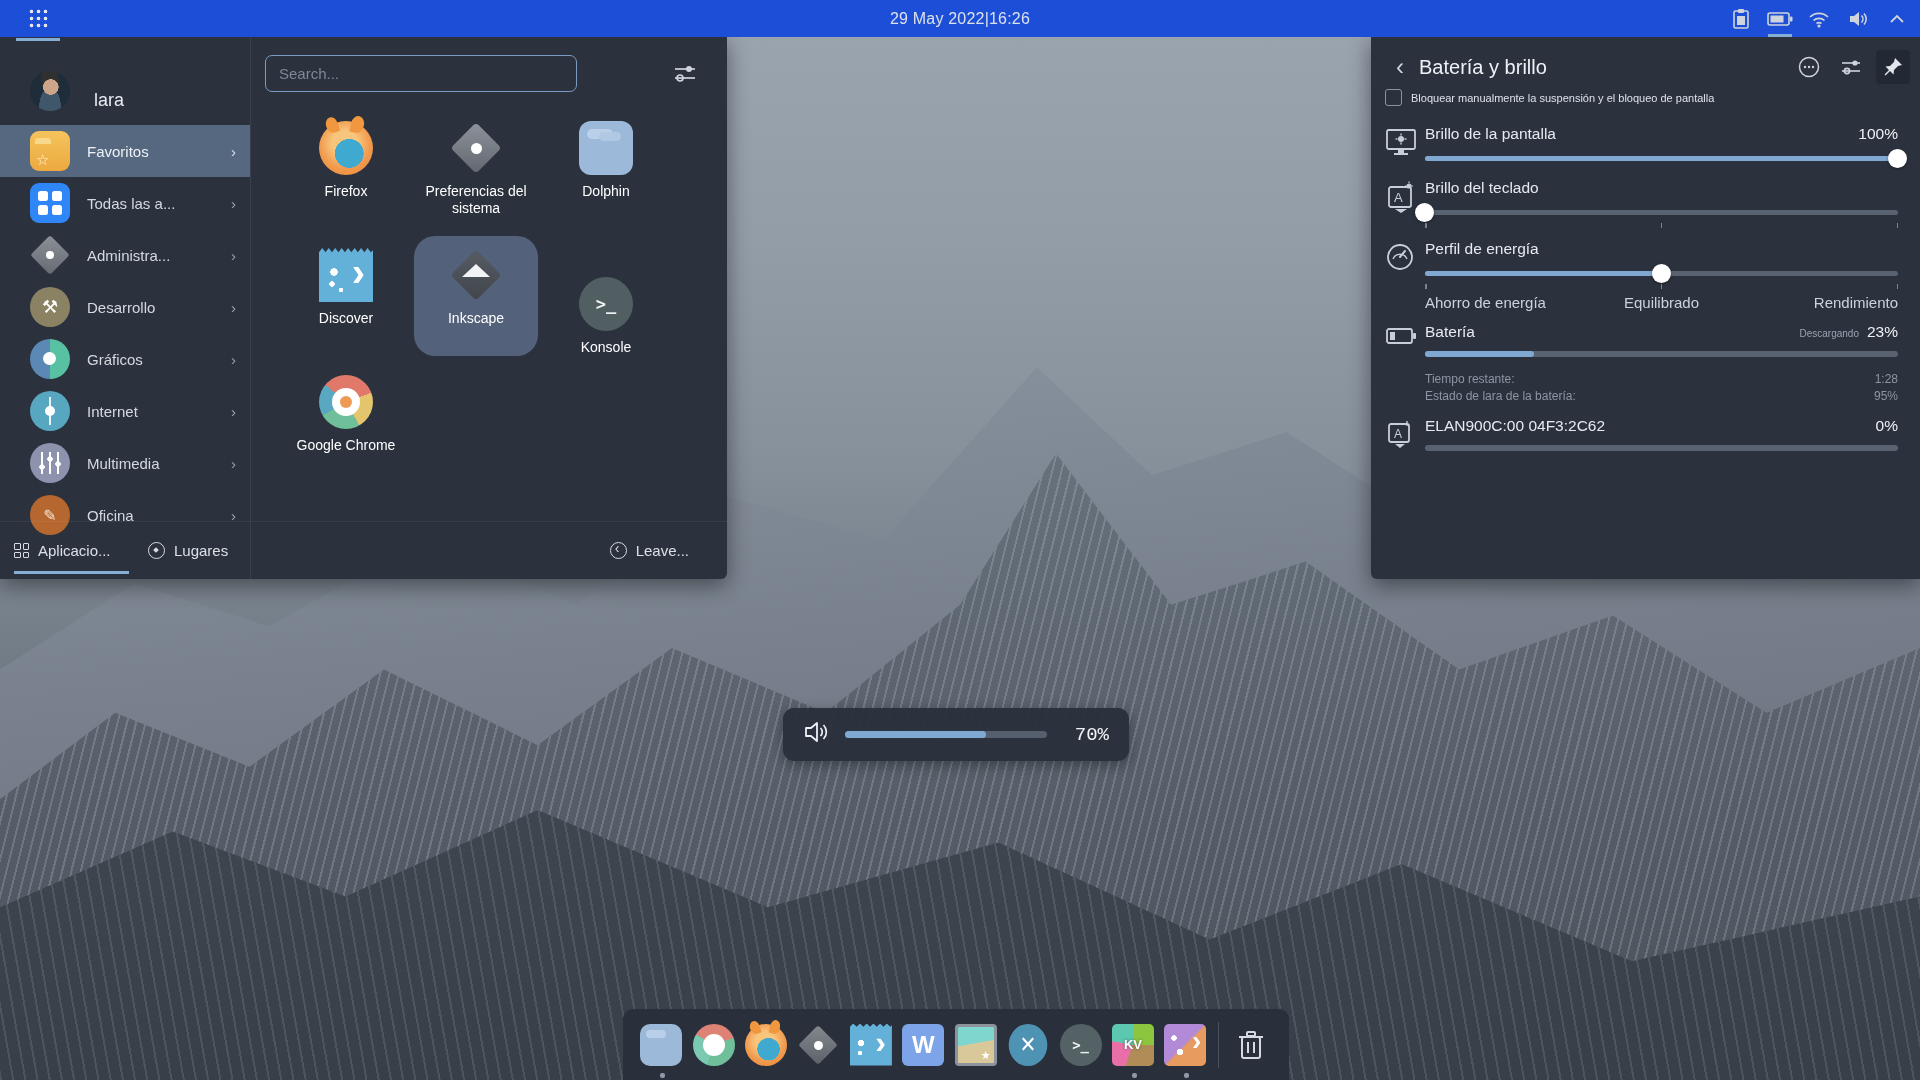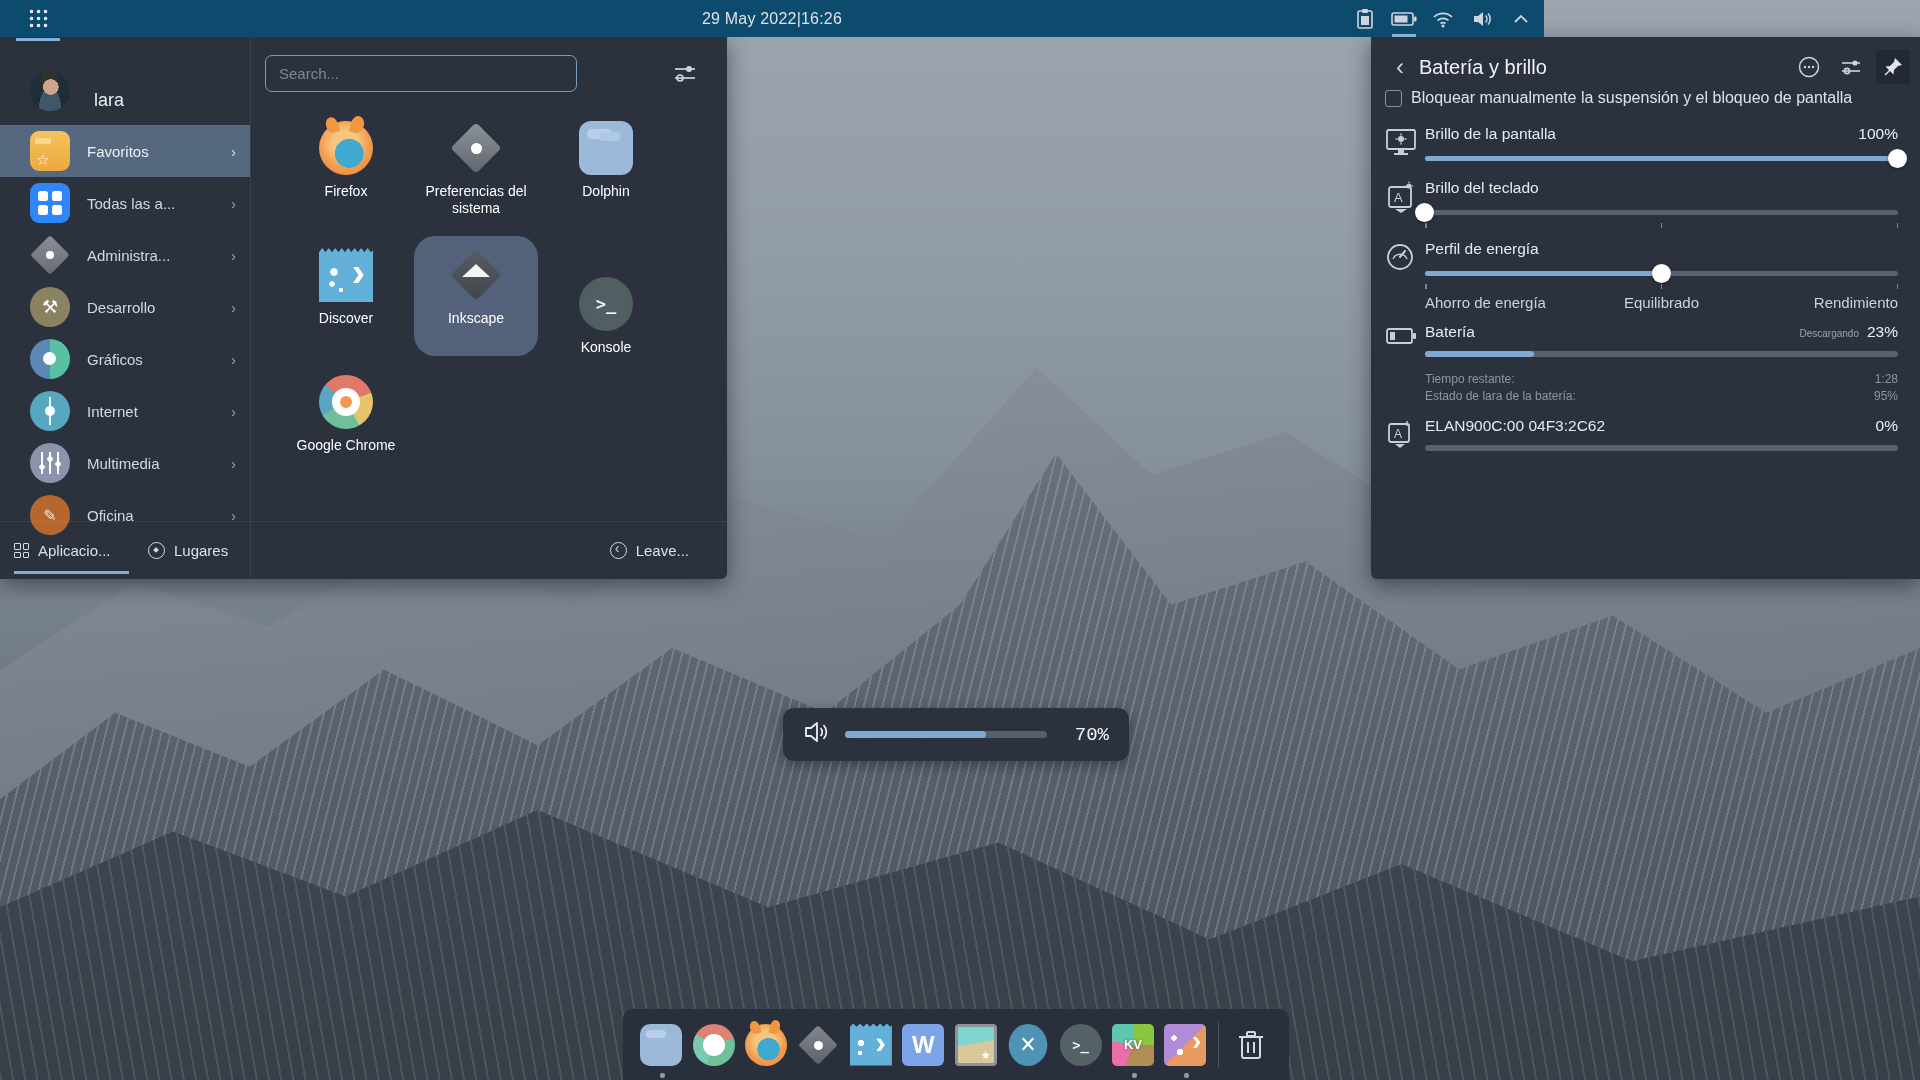--- a/index.html
+++ b/index.html
@@ -18,22 +18,22 @@
       repeating-linear-gradient(104deg,rgba(236,240,244,.18) 0 2px,rgba(236,240,244,0) 2px 9px),
       linear-gradient(180deg,#6e7883 30%,#5d6671 60%,#4d555f 90%);
     clip-path:polygon(0 74%,6% 66%,13% 71%,20% 62%,28% 69%,35% 60%,43% 66%,50% 56%,55% 42%,61% 56%,68% 52%,76% 62%,84% 57%,92% 66%,100% 60%,100% 100%,0 100%); }
   .wallpaper .peak-near { position:absolute; inset:0;
     background:
       repeating-linear-gradient(80deg,rgba(222,228,234,.12) 0 2px,rgba(222,228,234,0) 2px 12px),
       linear-gradient(180deg,#4e565f 10%,#434b54 55%,#383f48 100%);
     clip-path:polygon(0 100%,0 84%,9% 77%,18% 83%,28% 75%,40% 84%,52% 78%,63% 87%,73% 80%,85% 89%,100% 83%,100% 100%); }
 
   
-  .topbar { position:absolute; left:0; top:0; width:1544px; height:37px;
-    background:#0c4a6e; color:#d6dbe2; z-index:50;text-align:right; }
+  .topbar { position:absolute; left:0; top:0; width:1920px; height:37px;
+    background:#1d4ed8; color:#d6dbe2; z-index:50;text-align:right; }
   .topbar-launcher { position:absolute; left:16px; top:7px; width:44px; height:30px; cursor:pointer; }
   .grid9 { position:absolute; left:12px; top:1px; width:21px; height:21px;
     background-image:radial-gradient(circle,#e2e6ec 1.7px,transparent 2.1px);
     background-size:7px 7px; }
   .topbar-launcher .active-line { position:absolute; left:0; bottom:-4px; width:44px; height:3px; background:#84aed6; }
   .clock { position:absolute; left:0; right:0; top:0; height:37px; display:flex;
     align-items:center; justify-content:center; font-size:16px; color:#dde2e8; letter-spacing:.2px; }
   .tray { position:absolute; right:8px; top:0; height:37px; display:flex; align-items:center; gap:9px; }
   .tray-btn { position:relative; width:30px; height:37px; display:flex; align-items:center; justify-content:center; cursor:pointer; }
   .tray-btn svg { display:block; }
@@ -155,21 +155,21 @@
 
   
   .bpanel { position:absolute; left:1371px; top:37px; width:549px; height:542px; border-radius:0 0 0 6px; color:#e8ecf1; }
   .bp-header { position:absolute; left:14px; top:10px; right:10px; height:40px; display:flex; align-items:center; }
   .bp-back { width:30px; height:30px; display:flex; align-items:center; justify-content:center; cursor:pointer; color:#cfd5dd; font-size:24px; }
   .bp-title { font-size:20px; color:#eef1f5; margin-left:4px; flex:1; }
   .bp-hbtn { width:34px; height:34px; display:flex; align-items:center; justify-content:center; cursor:pointer; border-radius:4px; margin-left:8px; }
   .bp-hbtn.active { background:#222834; }
   .bp-check-row { position:absolute; left:14px; top:52px; display:flex; align-items:center; gap:9px; cursor:pointer; }
   .checkbox { width:17px; height:17px; border:1.5px solid #8a93a1; border-radius:3px; background:transparent; }
-  .bp-check-label { font-size:16px; color:#dde2e9; }
+  .bp-check-label { font-size:11px; color:#dde2e9; }
 
   .bp-rows { position:absolute; left:14px; top:88px; right:22px; }
   .bp-row { display:flex; margin-bottom:12px; }
   .bp-ic { width:40px; flex:0 0 auto; padding-top:2px; color:#c9cfd8; }
   .bp-body { flex:1; min-width:0; }
   .bp-line { display:flex; align-items:baseline; }
   .bp-label { font-size:15.5px; color:#e6eaf0; flex:1; }
   .bp-value { font-size:15.5px; color:#eef1f5; }
   .bp-status { font-size:10px; color:#9aa3b0; margin-right:8px; }
 

